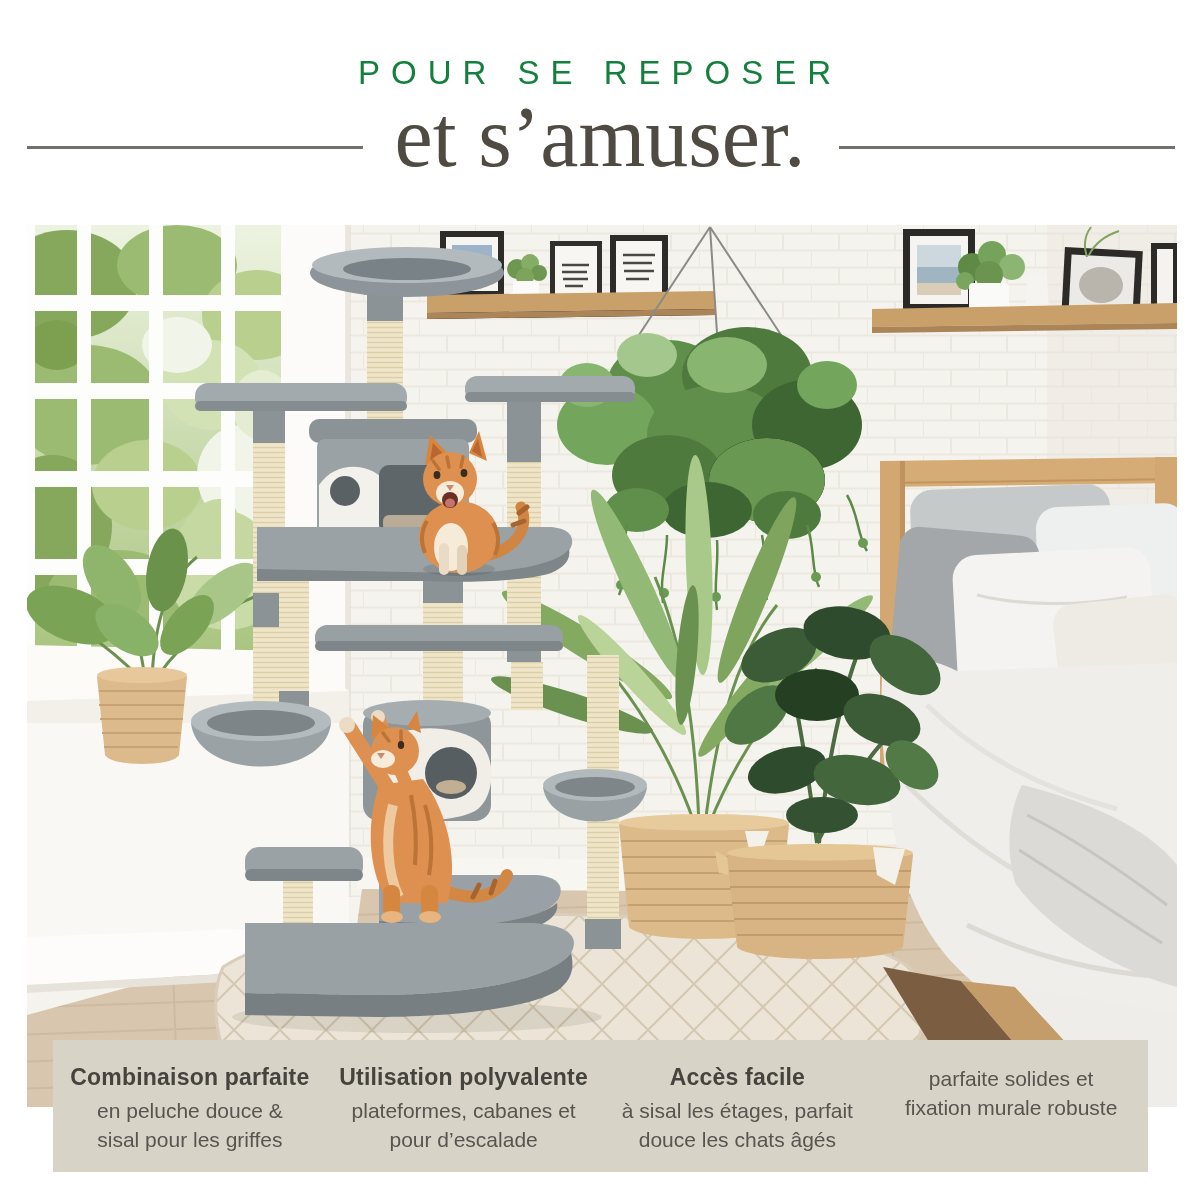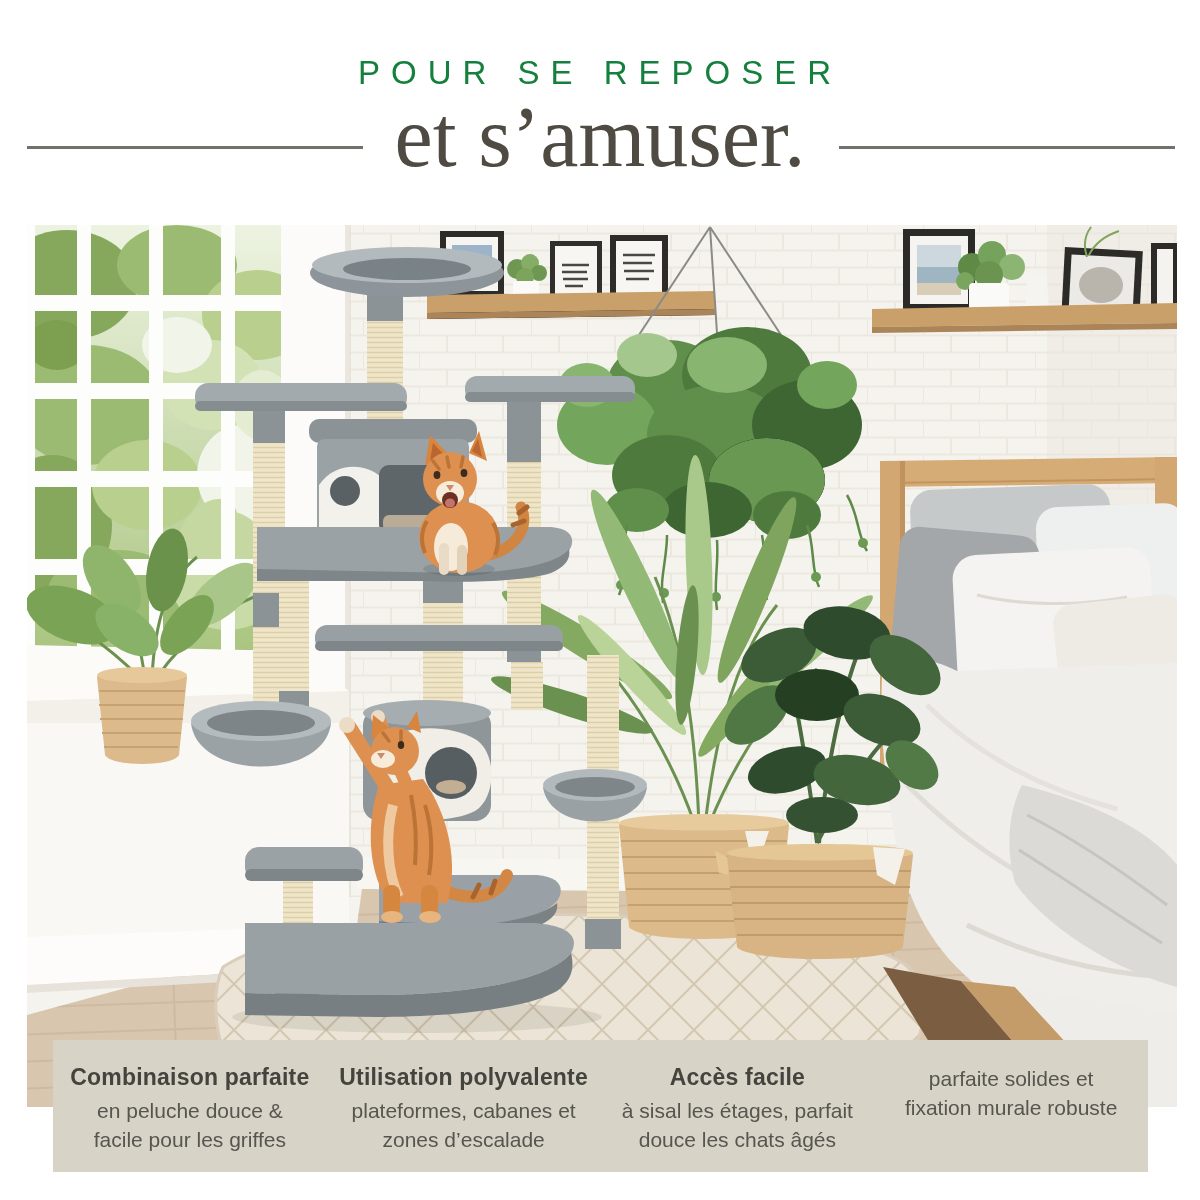--- a/index.html
+++ b/index.html
@@ -449,25 +449,25 @@
       <ellipse cx="374" cy="520" rx="3.2" ry="4" fill="#3a2c1e"></ellipse>
       <polygon points="350,528 358,528 354,534" fill="#c98a6d"></polygon>
     </g>
   </g>
 </svg>
 </div>
 
 <div class="panel">
   <div class="col">
     <h3>Combinaison parfaite</h3>
-    <p><span>en peluche douce &amp;</span><br><span>facile pour les griffes</span></p>
+    <p><span>en peluche douce &amp;</span><br><span>sisal pour les griffes</span></p>
   </div>
   <div class="col">
     <h3>Utilisation polyvalente</h3>
-    <p><span>plateformes, cabanes et</span><br><span>zones d’escalade</span></p>
+    <p><span>plateformes, cabanes et</span><br><span>pour d’escalade</span></p>
   </div>
   <div class="col">
     <h3>Accès facile</h3>
     <p><span>à sisal les étages, parfait</span><br><span>douce les chats âgés</span></p>
   </div>
   <div class="col">
     <p><span>parfaite solides et</span><br><span>fixation murale robuste</span></p>
   </div>
 </div>
 

